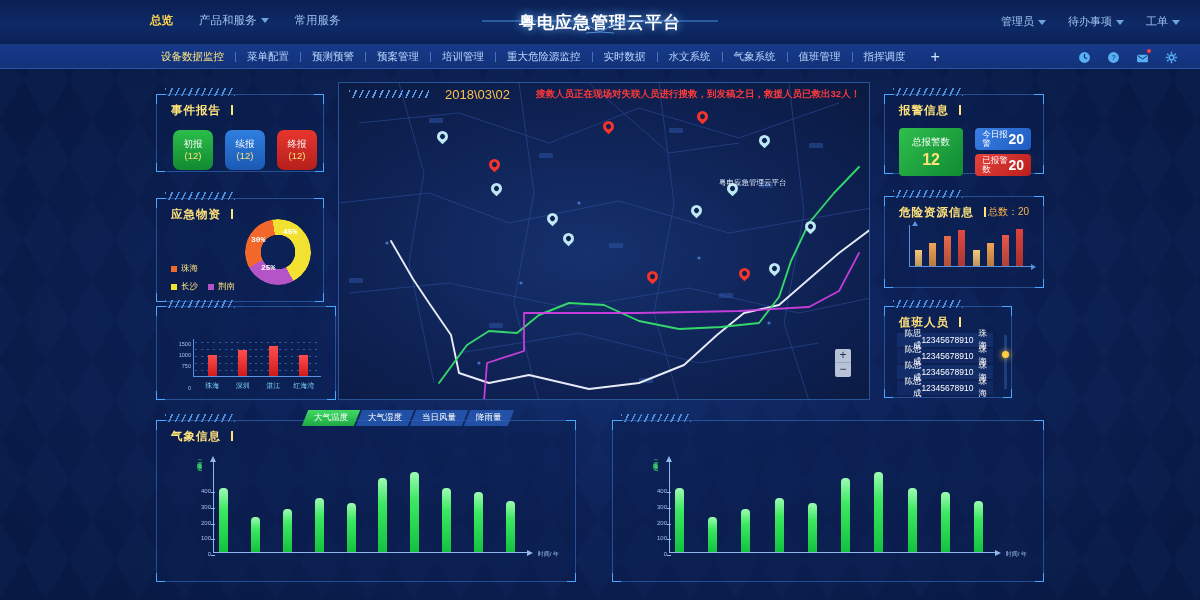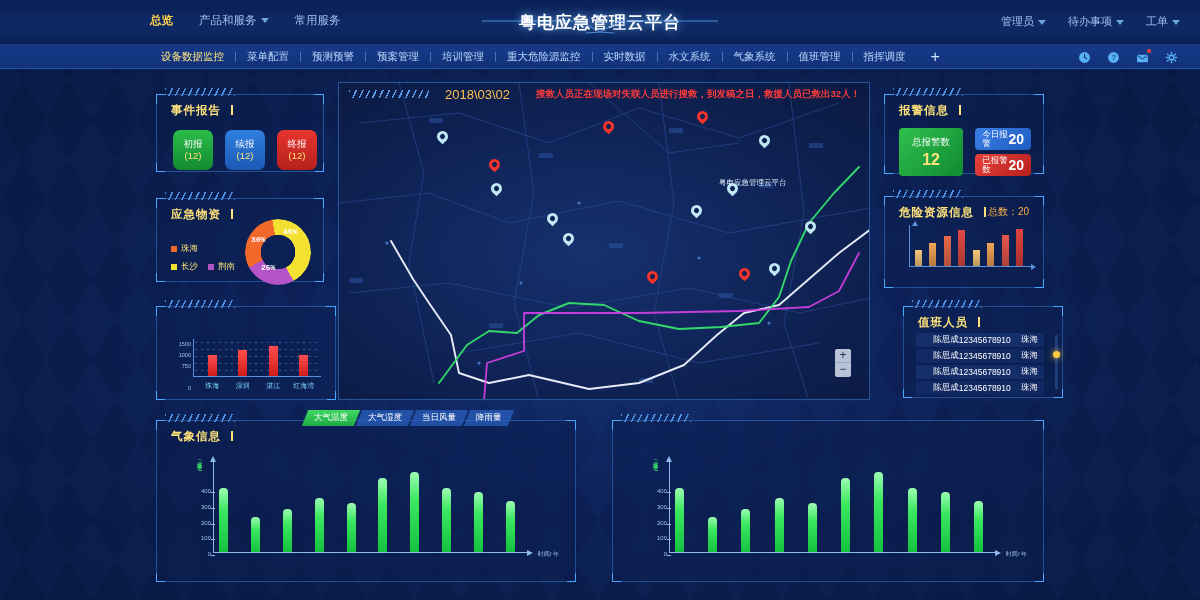--- a/index.html
+++ b/index.html
@@ -303,21 +303,21 @@
           <span>续报</span>
           <span class="n">(12)</span>
         </div>
         <div class="evtbtn r">
           <span>终报</span>
           <span class="n">(12)</span>
         </div>
       </div>
   </div>
 
-  <div class="panel" style="left:156px; top:198px; width:168px; height:84px;">
+  <div class="panel" style="left:156px; top:198px; width:168px; height:104px;">
     <i class="c3"></i>
       <i class="c4"></i>
     <div class="hatch"></div>
     <div class="ptitle">
       <span>应急物资</span><i class="bar"></i>
     </div>
     <div class="donutwrap">
       <div class="donut" id="donut" style="background: conic-gradient(from -10deg, rgb(243, 225, 49) 0deg, rgb(243, 225, 49) 162deg, rgb(180, 84, 198) 162deg, rgb(180, 84, 198) 252deg, rgb(242, 103, 42) 252deg, rgb(242, 103, 42) 360deg);"></div>
       <div class="dlbl" id="dl0" style="left: 38px; top: 8px;">45%</div>
       <div class="dlbl" id="dl1" style="left: 16px; top: 44px;">25%</div>
@@ -509,21 +509,21 @@
           <div class="d-bar" style="height: 78%; background: linear-gradient(rgb(233, 106, 77), rgba(0, 0, 0, 0.25)) rgb(233, 106, 77);"></div>
           <div class="d-bar" style="height: 92%; background: linear-gradient(rgb(224, 74, 67), rgba(0, 0, 0, 0.25)) rgb(224, 74, 67);"></div>
           <div class="d-bar" style="height: 42%; background: linear-gradient(rgb(247, 201, 122), rgba(0, 0, 0, 0.25)) rgb(247, 201, 122);"></div>
           <div class="d-bar" style="height: 58%; background: linear-gradient(rgb(242, 164, 85), rgba(0, 0, 0, 0.25)) rgb(242, 164, 85);"></div>
           <div class="d-bar" style="height: 80%; background: linear-gradient(rgb(232, 87, 74), rgba(0, 0, 0, 0.25)) rgb(232, 87, 74);"></div>
           <div class="d-bar" style="height: 95%; background: linear-gradient(rgb(224, 66, 60), rgba(0, 0, 0, 0.25)) rgb(224, 66, 60);"></div>
         </div>
     </div>
   </div>
 
-  <div class="panel" style="left:903px; top:306px; width:160px; height:92px;">
+  <div class="panel" style="left:884px; top:306px; width:128px; height:92px;">
     <i class="c3"></i>
       <i class="c4"></i>
     <div class="hatch"></div>
     <div class="ptitle">
       <span>值班人员</span><i class="bar"></i>
     </div>
     <div class="dutytbl" id="dutytbl">
         <div class="drow">
           <div class="c1">陈思成</div>
           <div class="c2">12345678910</div>

